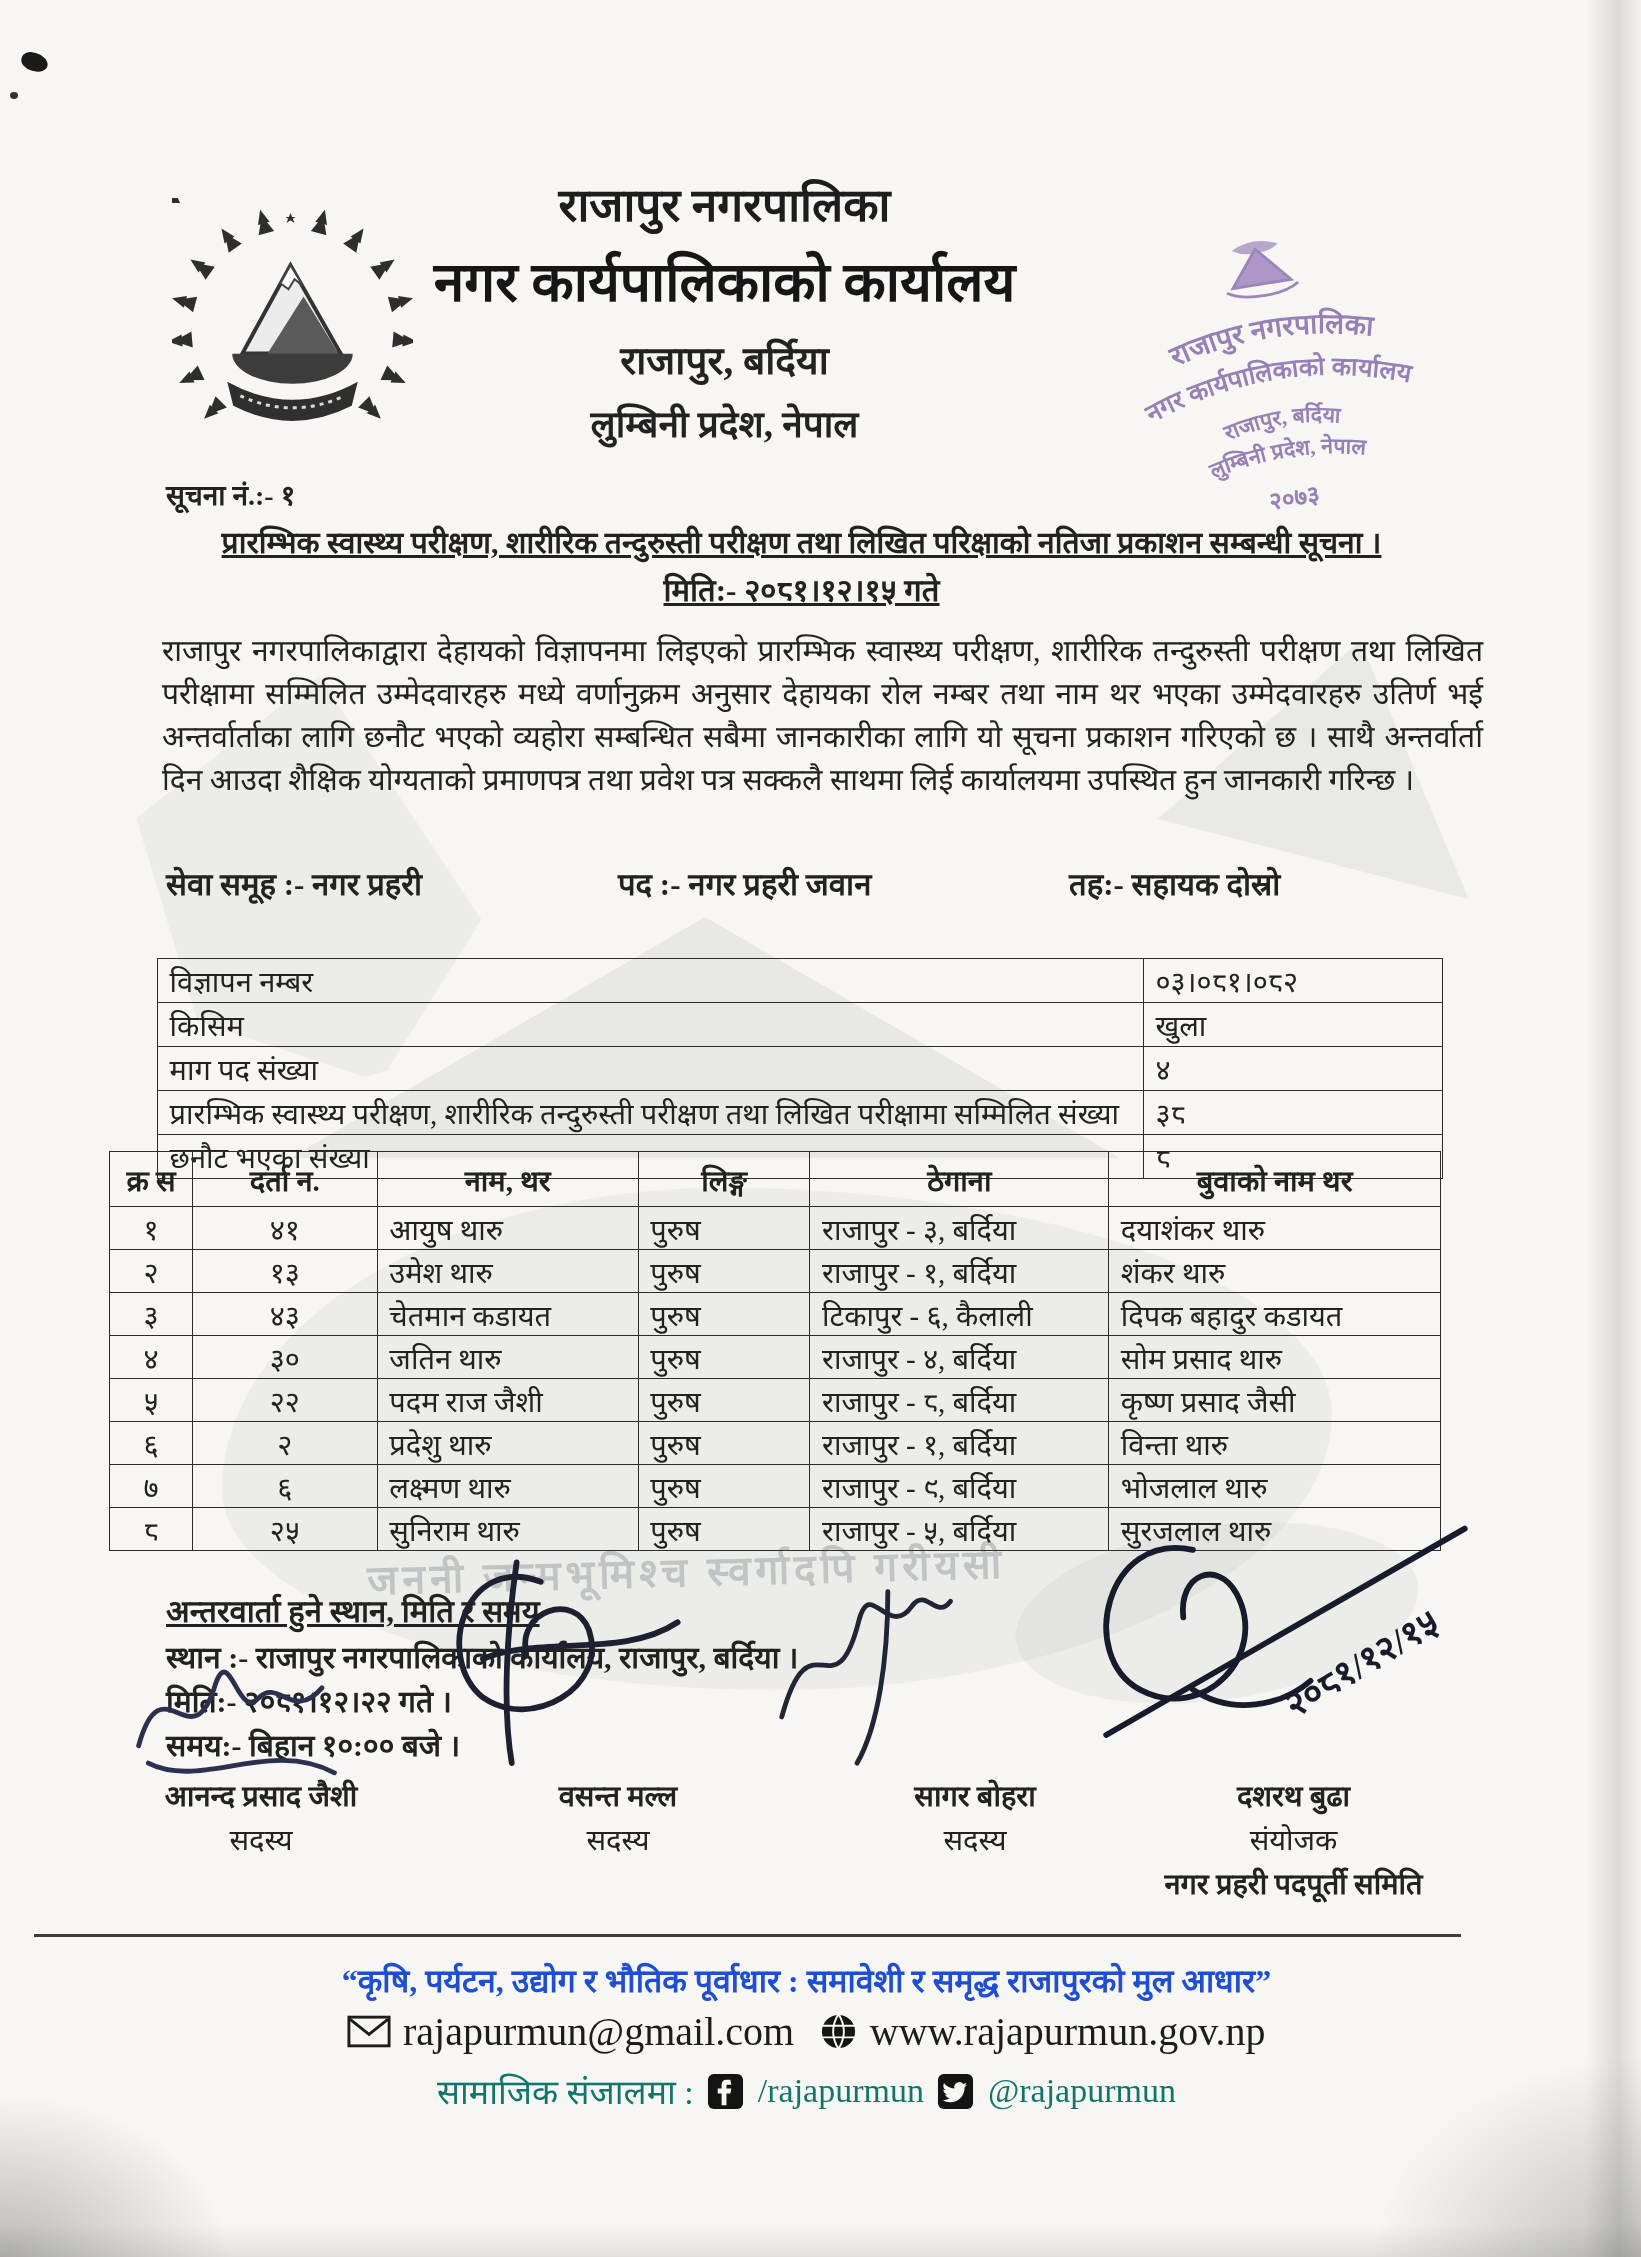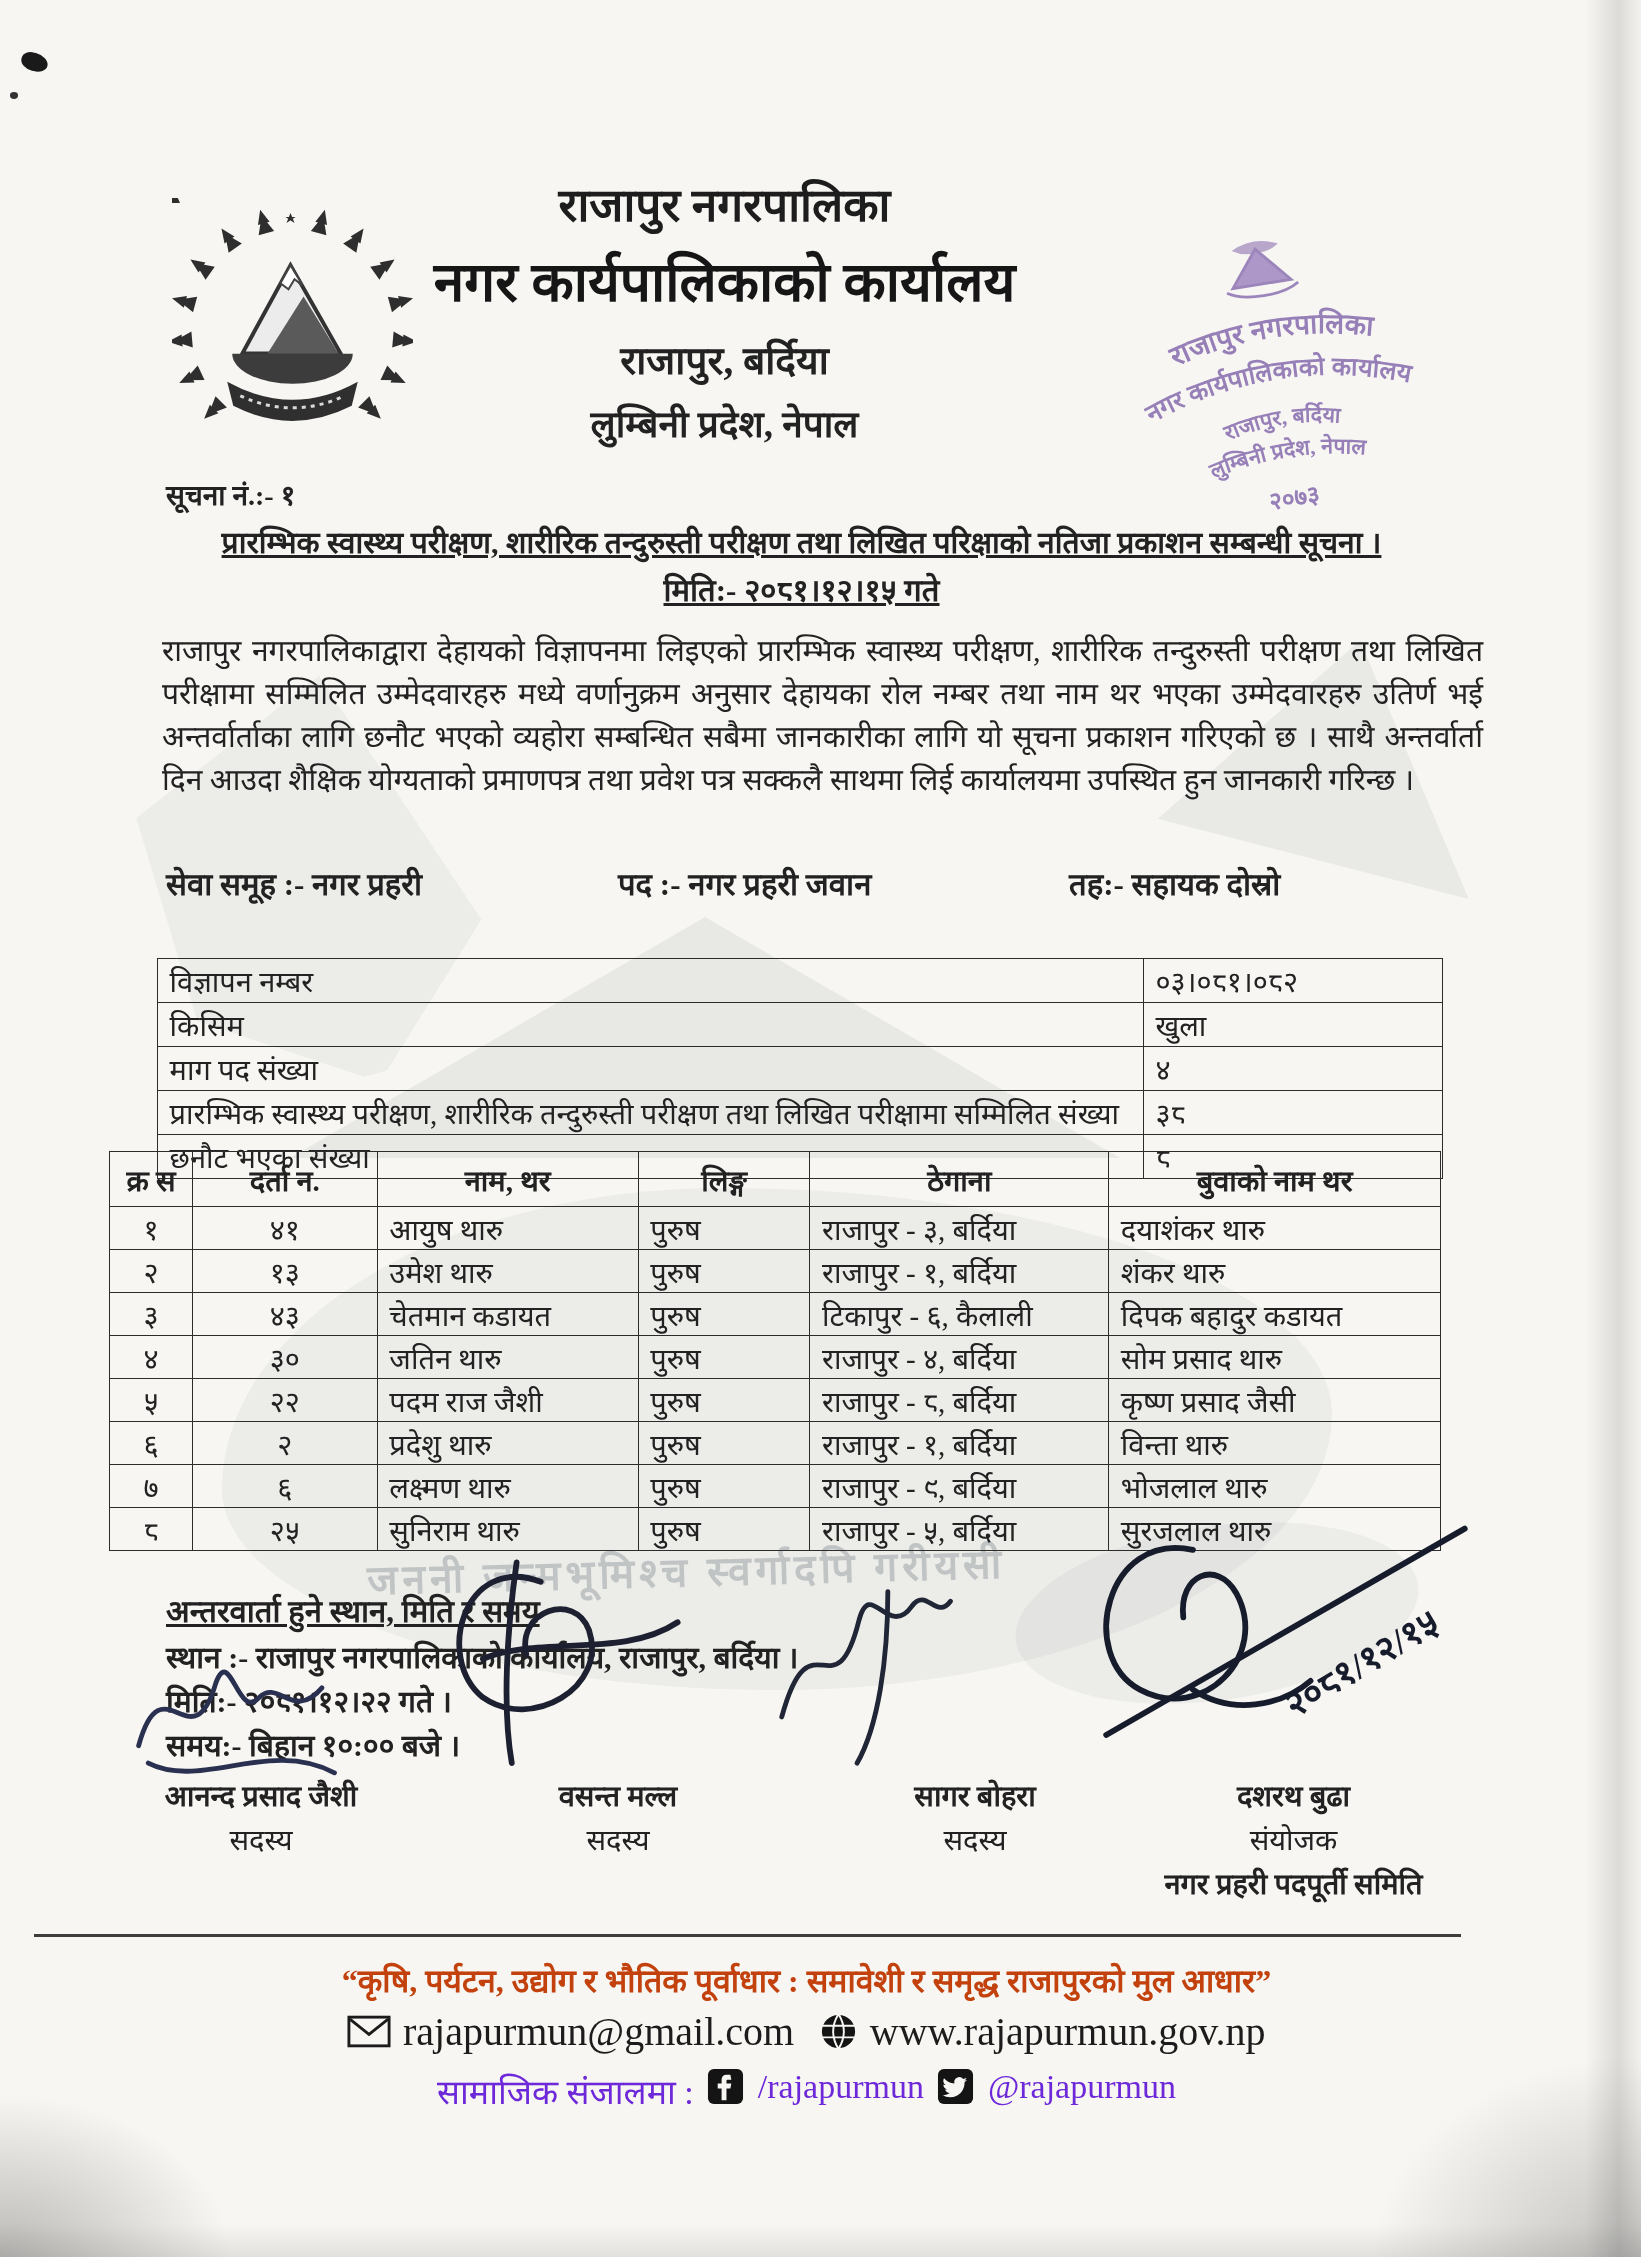--- a/index.html
+++ b/index.html
@@ -67,24 +67,24 @@
   .iv-line{left:166px;font-size:30px;font-weight:bold;white-space:nowrap;}
   .iv-loc{top:1636px;}
   .iv-date{top:1680px;}
   .iv-time{top:1724px;}
   
   .sig{position:absolute;z-index:2;}
   .sig-name{position:absolute;z-index:2;font-size:29px;font-weight:bold;text-align:center;white-space:nowrap;}
   .sig-role{position:absolute;z-index:2;font-size:29px;text-align:center;white-space:nowrap;}
   
   .divider{left:34px;top:1934px;width:1427px;height:2.9px;background:#3d3d3d;}
-  .foot-quote{left:97px;top:1958px;width:1419px;text-align:center;font-size:32px;font-weight:600;color:#c2410c;}
+  .foot-quote{left:97px;top:1958px;width:1419px;text-align:center;font-size:32px;font-weight:600;color:#1d4ed8;}
   .foot-contact{left:97px;top:2008px;width:1419px;display:flex;justify-content:center;align-items:center;gap:25px;font-size:40px;color:#1c1c1c;}
   .foot-contact .grp{display:flex;align-items:center;gap:11.6px;}
-  .foot-social{left:97px;top:2068px;width:1419px;display:flex;justify-content:center;align-items:flex-start;gap:13.5px;font-size:34px;color:#6d28d9;}
+  .foot-social{left:97px;top:2068px;width:1419px;display:flex;justify-content:center;align-items:center;gap:13.5px;font-size:34px;color:#0f766e;}
   .ico{display:inline-block;vertical-align:middle;}
 </style>
 </head>
 <body>
 
 <div class="page">
 
   <div class="wm wm-tri1"></div>
   <div class="wm wm-tri2"></div>
   <div class="wm wm-blob1"></div>

